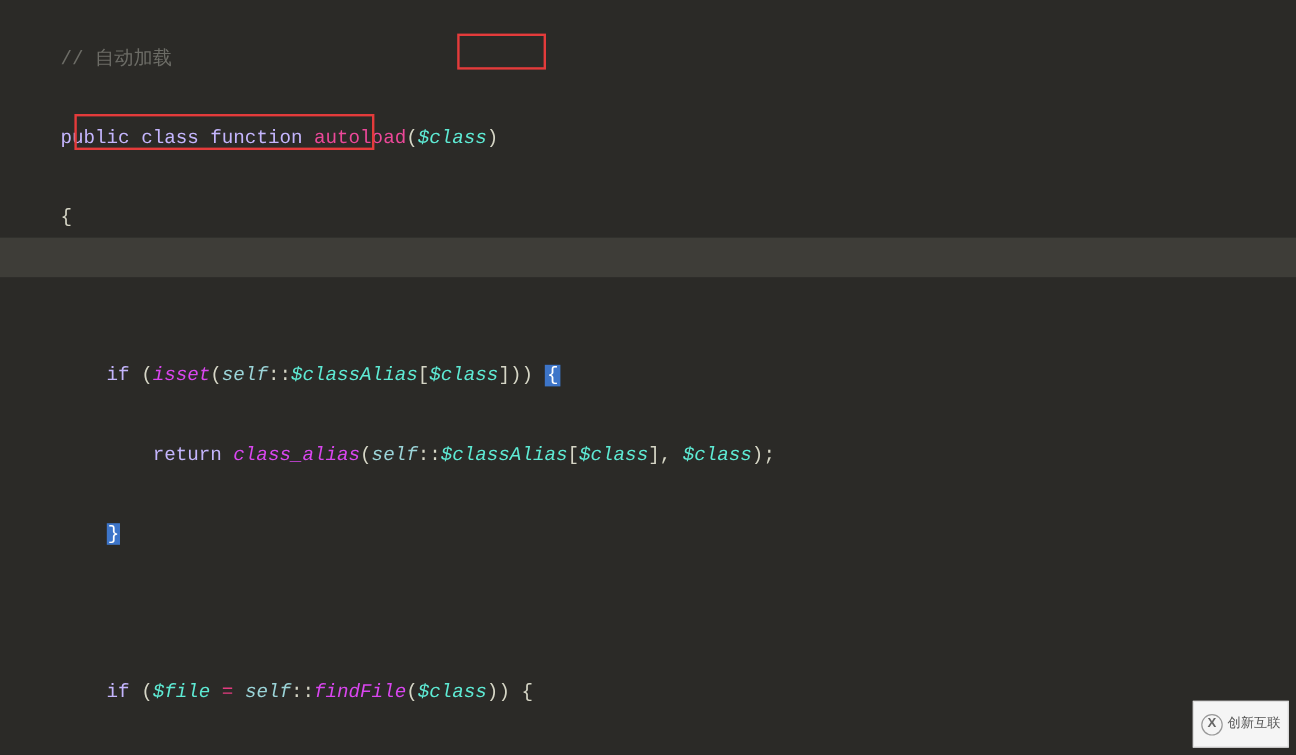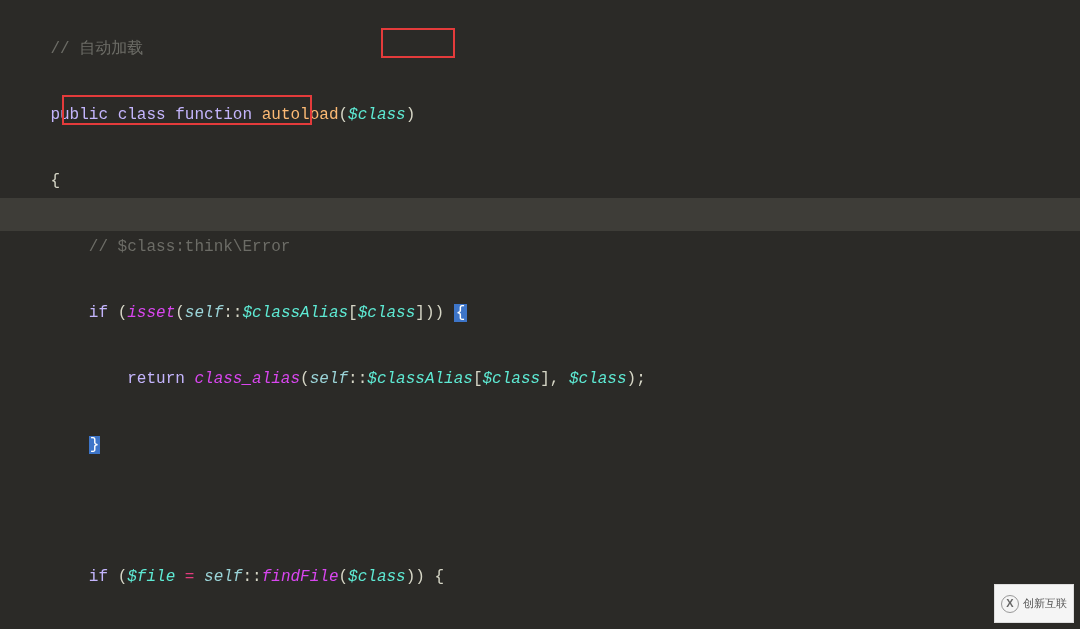--- a/index.html
+++ b/index.html
@@ -11,21 +11,21 @@
   color: #ccc;
   width: 1080px;
   height: 629px;
   overflow: hidden;
   position: relative;
 }
 .code-area { white-space: pre; padding-top: 0px; }
 .ln { display: block; height: 33px; padding-left: 12px; position: relative; }
 .c-comment { color: #6c6c66; }
 .c-keyword { color: #c4b5fd; }
-.c-func { color: #fdba74; }
+.c-func { color: #ec4899; }
 .c-var { color: #5eead4; font-style: italic; }
 .c-paren { color: #d6d6c6; }
 .c-op { color: #e43b7f; }
 .c-plain { color: #d6d6c6; }
 .c-call { color: #d946ef; font-style: italic; }
 .c-self { color: #9bd4d8; font-style: italic; }
 
 .highlight-line {
   position: absolute;
   left: 0; right: 0;
@@ -96,21 +96,21 @@
 <body>
 
 <div class="highlight-line"></div>
 <div class="red-box1"></div>
 <div class="red-box2"></div>
 
 <div class="code-area">
 <span class="ln"><span class="c-plain">    </span><span class="c-comment">// 自动加载</span></span>
 <span class="ln"><span class="c-plain">    </span><span class="c-keyword">public</span><span class="c-plain"> </span><span class="c-keyword">class</span><span class="c-plain"> </span><span class="c-keyword">function</span><span class="c-plain"> </span><span class="c-func">autoload</span><span class="c-paren">(</span><span class="c-var">$class</span><span class="c-paren">)</span></span>
 <span class="ln"><span class="c-plain">    </span><span class="c-paren">{</span></span>
-<span class="ln"><span class="c-plain">        </span><span class="c-comment">// $class:think\Error</span></span>
+<span class="ln"><span class="c-plain">        </span></span>
 <span class="ln"><span class="c-plain">        </span><span class="c-keyword">if</span><span class="c-plain"> </span><span class="c-paren">(</span><span class="c-call">isset</span><span class="c-paren">(</span><span class="c-self">self</span><span class="c-plain">::</span><span class="c-var">$classAlias</span><span class="c-paren">[</span><span class="c-var">$class</span><span class="c-paren">]</span><span class="c-paren">)</span><span class="c-paren">)</span><span class="c-plain"> </span><span class="pair-brace">{</span></span>
 <span class="ln"><span class="c-plain">            </span><span class="c-keyword">return</span><span class="c-plain"> </span><span class="c-call">class_alias</span><span class="c-paren">(</span><span class="c-self">self</span><span class="c-plain">::</span><span class="c-var">$classAlias</span><span class="c-paren">[</span><span class="c-var">$class</span><span class="c-paren">]</span><span class="c-plain">, </span><span class="c-var">$class</span><span class="c-paren">)</span><span class="c-plain">;</span></span>
 <span class="ln"><span class="c-plain">        </span><span class="cursor-brace">}</span></span>
 <span class="ln"> </span>
 <span class="ln"><span class="c-plain">        </span><span class="c-keyword">if</span><span class="c-plain"> </span><span class="c-paren">(</span><span class="c-var">$file</span><span class="c-op"> = </span><span class="c-self">self</span><span class="c-plain">::</span><span class="c-call">findFile</span><span class="c-paren">(</span><span class="c-var">$class</span><span class="c-paren">)</span><span class="c-paren">)</span><span class="c-plain"> </span><span class="c-paren">{</span></span>
 <span class="ln"></span>
 
 
 
 

